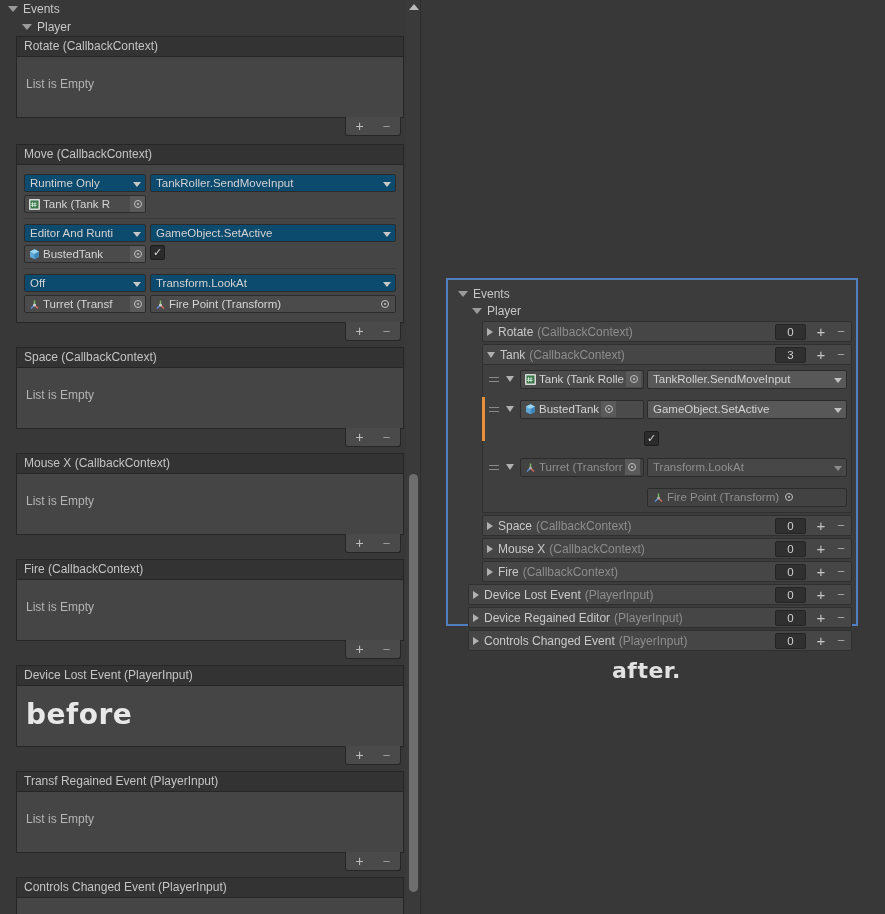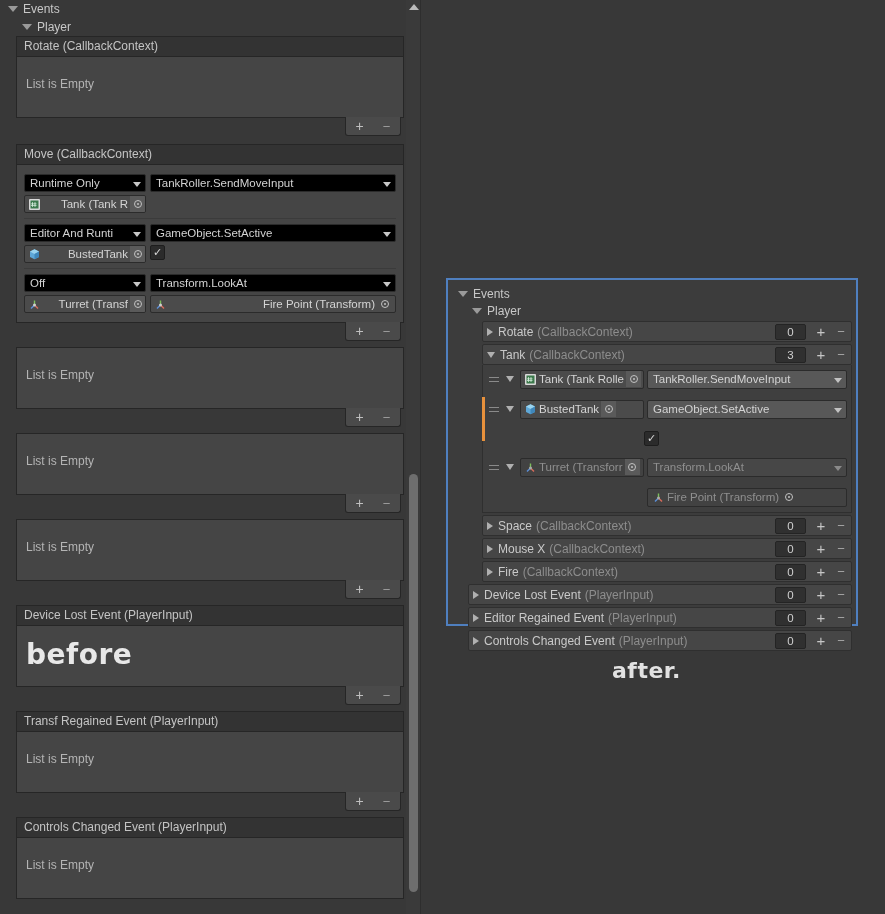--- a/index.html
+++ b/index.html
@@ -48,24 +48,24 @@
     border-radius: 0 0 3px 3px;
     display: flex; align-items: center; justify-content: space-around;
   }
   .ue-btnbar span { color: #c0c0c0; font-size: 14px; line-height: 1; user-select: none; }
   .ue-btnbar span.minus { color: #a0a0a0; font-size: 13px; }
 
   
   .ev-entry { padding: 3px 0 3px 0; }
   .ev-entry + .ev-entry { border-top: 1px solid #3b3b3b; margin-top: 2px; padding-top: 5px; }
   .ev-line { display: flex; gap: 4px; margin-bottom: 3px; }
-  .ev-line:last-child { margin-bottom: 0; text-align: right; }
+  .ev-line:last-child { margin-bottom: 0; }
 
   .ue-dd {
-    background: #000000; border: 1px solid #2b2b2b; border-radius: 2px;
+    background: #0c4a6e; border: 1px solid #2b2b2b; border-radius: 2px;
     height: 18px; line-height: 16px; font-size: 11.5px; color: #d2d2d2;
     padding: 0 16px 0 5px; position: relative; overflow: hidden; white-space: nowrap;
   }
   .ue-dd::after {
     content: ""; position: absolute; right: 4px; top: 7px;
     border-left: 4px solid transparent; border-right: 4px solid transparent;
     border-top: 5px solid #c8c8c8;
   }
   .ue-dd.narrow { width: 122px; flex: none; }
   .ue-dd.wide { flex: 1; }
@@ -336,44 +336,47 @@
       </div>
       <div class="ue-footer">
         <div class="ue-btnbar">
           <span>+</span>
           <span class="minus">−</span>
         </div>
       </div>
     </div>
 
     <div class="ue-block" style="margin-top:2px">
+      <div class="ue-header">Space (CallbackContext)</div>
       <div class="ue-body" style="height:62px">
         <div class="empty-note">List is Empty</div>
       </div>
       <div class="ue-footer">
         <div class="ue-btnbar">
           <span>+</span>
           <span class="minus">−</span>
         </div>
       </div>
     </div>
 
     <div class="ue-block" style="margin-top:2px">
+      <div class="ue-header">Mouse X (CallbackContext)</div>
       <div class="ue-body" style="height:62px">
         <div class="empty-note">List is Empty</div>
       </div>
       <div class="ue-footer">
         <div class="ue-btnbar">
           <span>+</span>
           <span class="minus">−</span>
         </div>
       </div>
     </div>
 
     <div class="ue-block" style="margin-top:2px">
+      <div class="ue-header">Fire (CallbackContext)</div>
       <div class="ue-body" style="height:62px">
         <div class="empty-note">List is Empty</div>
       </div>
       <div class="ue-footer">
         <div class="ue-btnbar">
           <span>+</span>
           <span class="minus">−</span>
         </div>
       </div>
     </div>
@@ -580,21 +583,21 @@
         <span class="name">Device Lost Event</span>
         <span class="sub">(PlayerInput)</span>
         <span class="spacer"></span>
         <span class="ap-count">0</span>
         <span class="ap-pm">+</span>
         <span class="ap-pm minus">−</span>
       </div>
 
       <div class="ap-row indent1">
         <span class="rtri right"></span>
-        <span class="name">Editor Regained Event</span>
+        <span class="name">Device Regained Editor</span>
         <span class="sub">(PlayerInput)</span>
         <span class="spacer"></span>
         <span class="ap-count">0</span>
         <span class="ap-pm">+</span>
         <span class="ap-pm minus">−</span>
       </div>
 
       <div class="ap-row indent1">
         <span class="rtri right"></span>
         <span class="name">Controls Changed Event</span>

